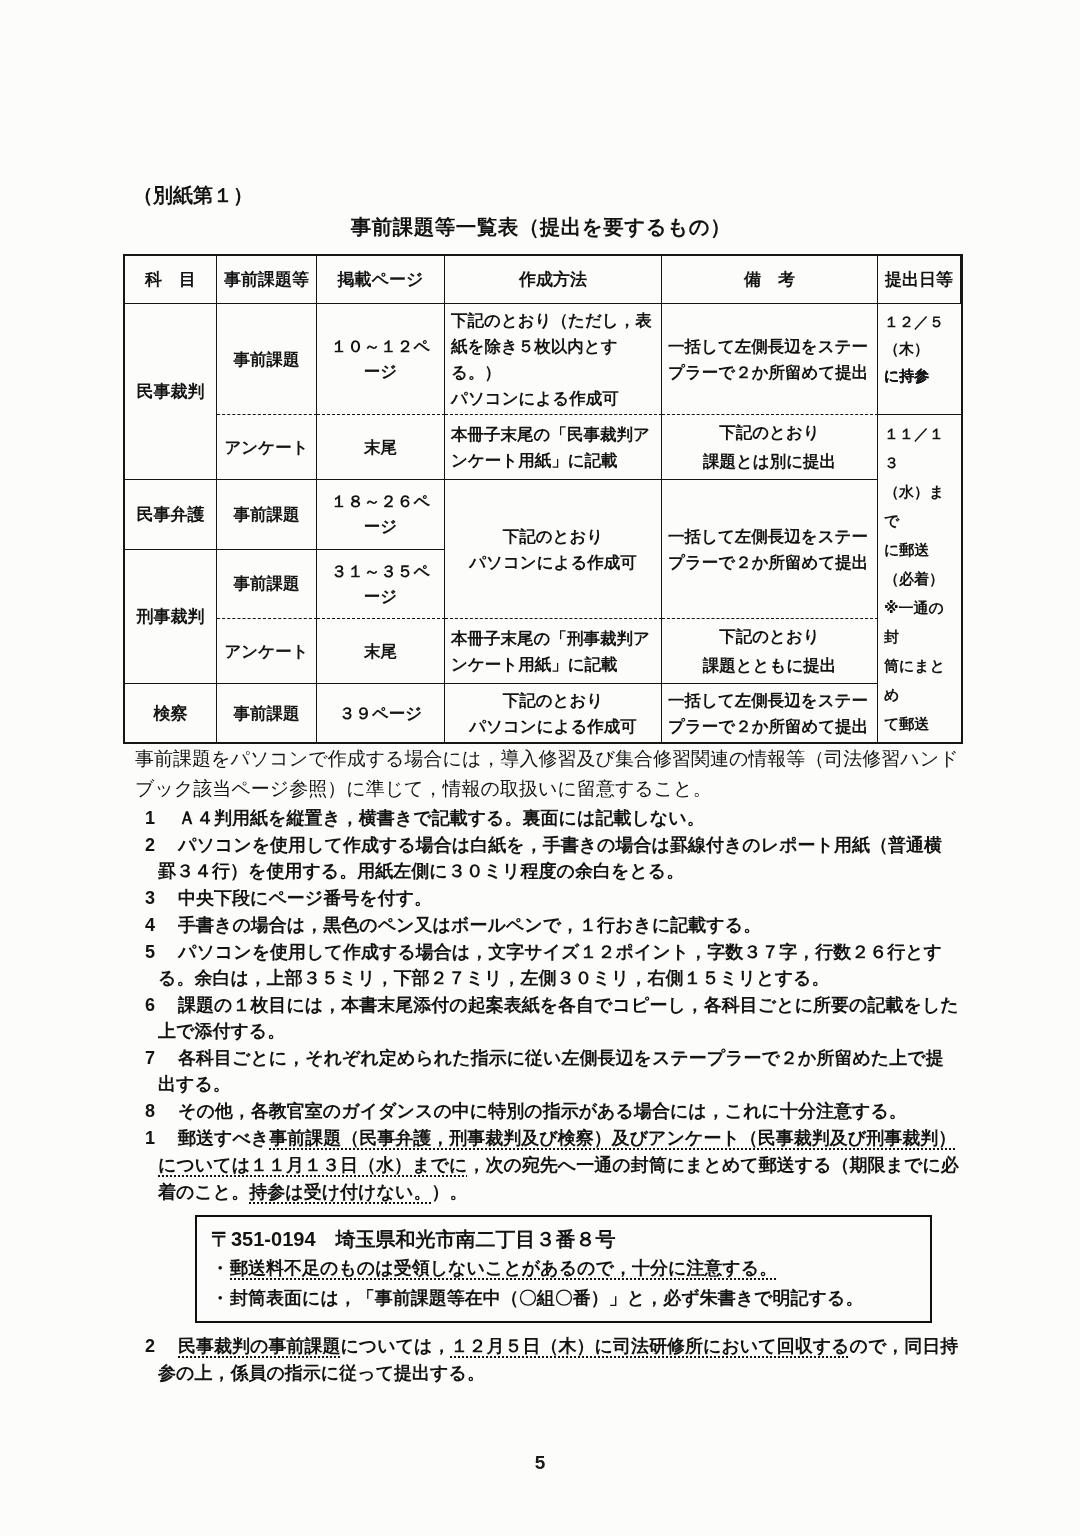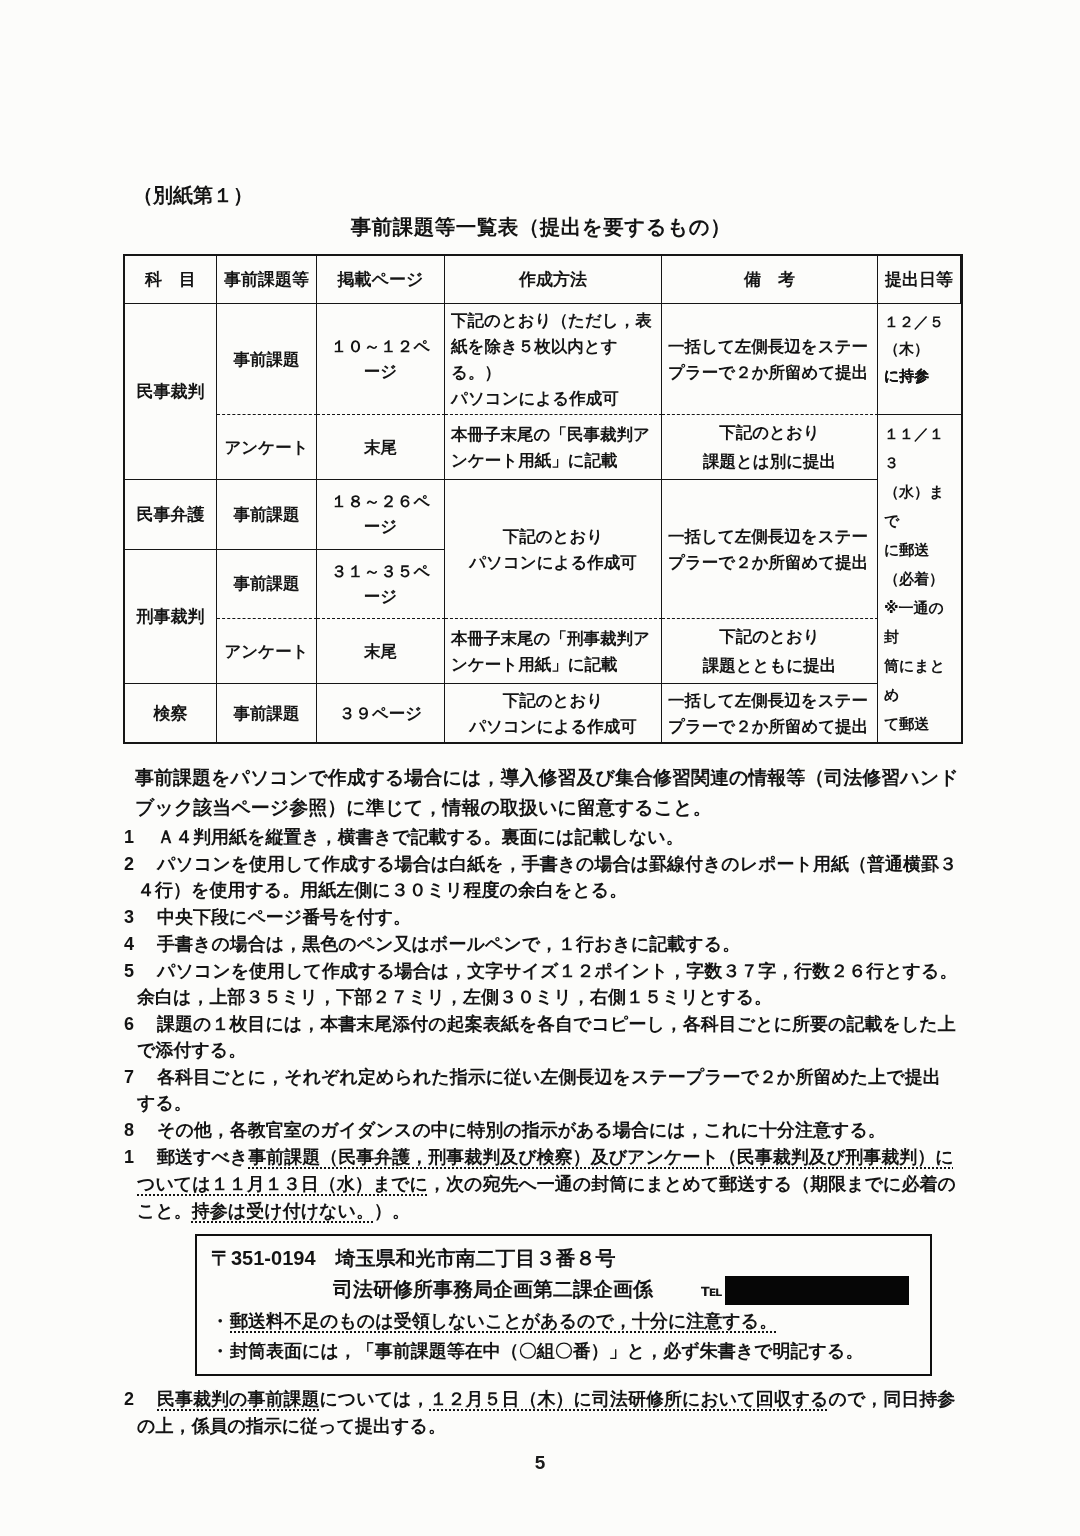--- a/index.html
+++ b/index.html
@@ -36,24 +36,24 @@
   tr.last td, td.noB { border-bottom:none; }
   td.subject { text-align:center; font-size:17px; }
   td.note-c { text-align:center; line-height:29px; }
   td.note-l { text-align:left;  line-height:26px; }
   td.method { line-height:26px; }
   td.due { font-size:15px; font-weight:800; padding:4px 3px 4px 6px; line-height:27px; vertical-align:top; }
   td.due.mid { vertical-align:middle; line-height:29px; }
   .heavy { font-weight:900; text-shadow:0 0 0.6px #000; }
 
   
-  .intro { font-size:19px; font-weight:700; line-height:30px; margin:19px 0 0 12px; }
+  .intro { font-size:19px; font-weight:400; line-height:30px; margin:0 0 0 12px; }
   .sec { font-size:19.5px; font-weight:800; margin:15px 0 8px 13px; }
   .sec .marker { display:inline-block; width:39px; }
-  .li { font-size:18px; font-weight:700; line-height:26px; margin:1px 0 1px 1px; padding-left:13px; text-indent:-13px; }
+  .li { font-size:18px; font-weight:700; line-height:26px; margin:1px 0 1px 22px; padding-left:13px; text-indent:-13px; }
   .li .num { display:inline-block; width:33px; text-indent:0; }
   .li2 { line-height:27px; }
   .u { text-decoration:underline dotted 1.6px; text-underline-offset:4px; }
 
   
   .mailbox { border:2.6px solid #101010; margin:9px 0 10px 72px; width:737px; padding:7px 5px 8px 14px; }
   .postal { font-size:20px; font-weight:800; line-height:30px; }
   .office-line { font-size:20px; font-weight:800; line-height:32px; margin-left:122px; white-space:nowrap; }
   .tel-label { font-size:17px; font-weight:800; margin-left:48px; }
   .redact { display:inline-block; width:184px; height:29px; background:#060606; vertical-align:middle; margin-left:2px; }
@@ -164,21 +164,20 @@
   <p class="li"><span class="num">5</span><span>パソコンを使用して作成する場合は，文字サイズ１２ポイント，字数３７字，行数２６行とする。余白は，上部３５ミリ，下部２７ミリ，左側３０ミリ，右側１５ミリとする。</span></p>
   <p class="li"><span class="num">6</span><span>課題の１枚目には，本書末尾添付の起案表紙を各自でコピーし，各科目ごとに所要の記載をした上で添付する。</span></p>
   <p class="li"><span class="num">7</span><span>各科目ごとに，それぞれ定められた指示に従い左側長辺をステープラーで２か所留めた上で提出する。</span></p>
   <p class="li"><span class="num">8</span><span>その他，各教官室のガイダンスの中に特別の指示がある場合には，これに十分注意する。</span></p>
 
 
   <p class="li li2"><span class="num">1</span><span>郵送すべき</span><span class="u">事前課題（民事弁護，刑事裁判及び検察）及びアンケート（民事裁判及び刑事裁判）については１１月１３日（水）までに</span><span>，次の宛先へ一通の封筒にまとめて郵送する（期限までに必着のこと。</span><span class="u">持参は受け付けない。</span><span>）。</span></p>
 
   <div class="mailbox">
     <div class="postal">〒351-0194　埼玉県和光市南二丁目３番８号</div>
-    <div class="office-line"><span>司法研修所事務局企画第二課企画係</span><span class="tel-label">℡</span><span class="redact"></span></div>
     <div class="mb-bullet"><span class="dot">・</span><span class="u">郵送料不足のものは受領しないことがあるので，十分に注意する。</span></div>
     <div class="mb-bullet"><span class="dot">・</span><span>封筒表面には，「事前課題等在中（〇組〇番）」と，必ず朱書きで明記する。</span></div>
   </div>
 
   <p class="li li2"><span class="num">2</span><span class="u">民事裁判の事前課題</span><span>については，</span><span class="u">１２月５日（木）に司法研修所において回収する</span><span>ので，同日持参の上，係員の指示に従って提出する。</span></p>
 
 </div>
 
 <div class="pageno">5</div>
 

